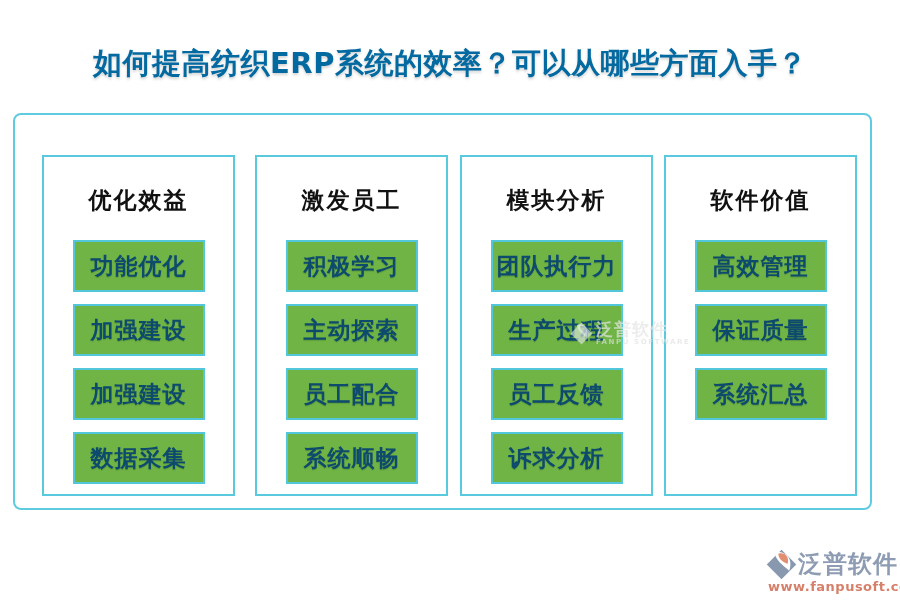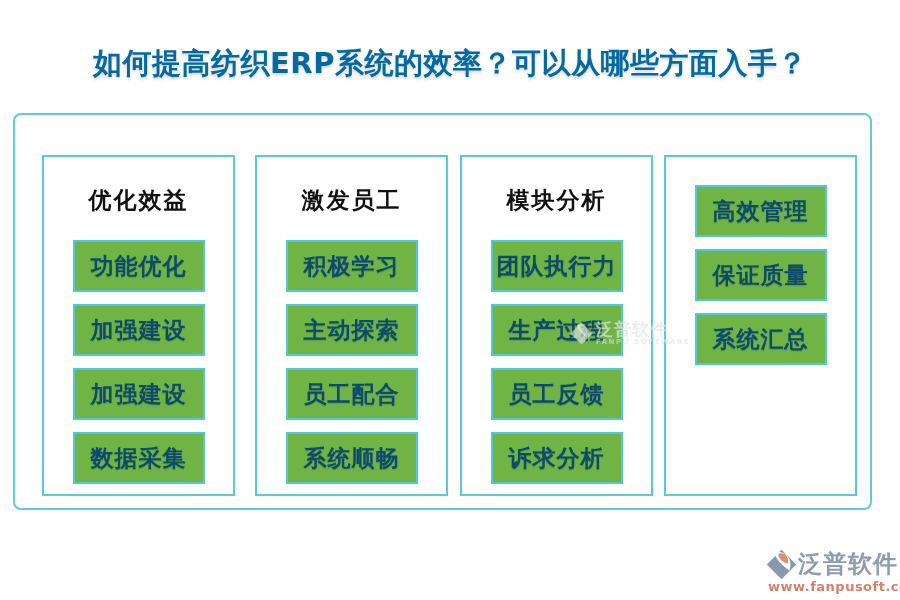--- a/index.html
+++ b/index.html
@@ -166,20 +166,21 @@
 
     <div class="column col-3">
       <div class="col-header">模块分析</div>
       <div class="item-btn">团队执行力</div>
       <div class="item-btn">生产过程</div>
       <div class="item-btn">员工反馈</div>
       <div class="item-btn">诉求分析</div>
     </div>
 
     <div class="column col-4">
+      <div class="col-header">软件价值</div>
       <div class="item-btn">高效管理</div>
       <div class="item-btn">保证质量</div>
       <div class="item-btn">系统汇总</div>
     </div>
 
   </div>
 
   <div class="watermark">
     <svg class="wm-icon" viewBox="0 0 40 40">
       <path d="M20 1 L39 20 L20 39 L1 20 Z" fill="rgba(225,230,226,0.85)"></path>

